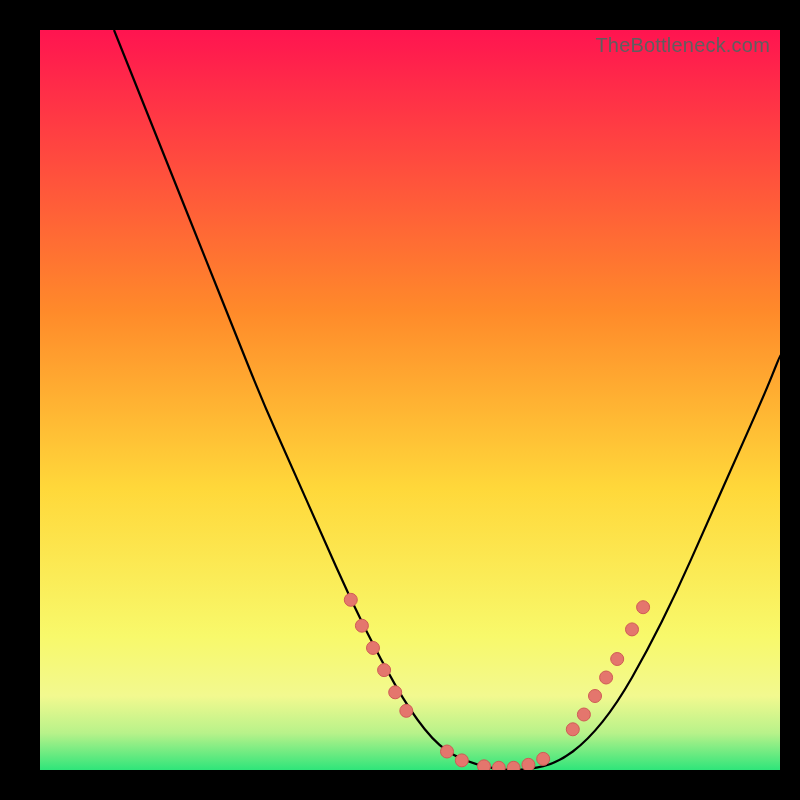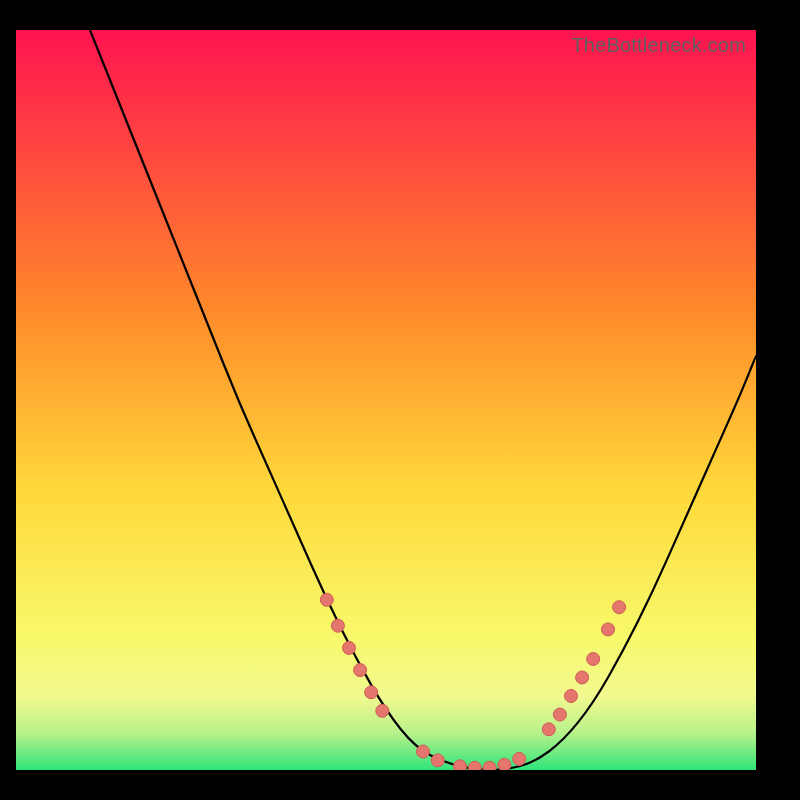--- a/index.html
+++ b/index.html
@@ -6,21 +6,21 @@
     margin: 0;
     padding: 0;
     width: 800px;
     height: 800px;
     background: #000;
     overflow: hidden;
     font-family: Arial, Helvetica, sans-serif;
   }
   .frame {
     position: absolute;
-    left: 16px;
+    left: 40px;
     top: 30px;
     width: 740px;
     height: 740px;
     background: #000;
   }
   .plot {
     position: absolute;
     left: 0;
     top: 0;
     width: 740px;

